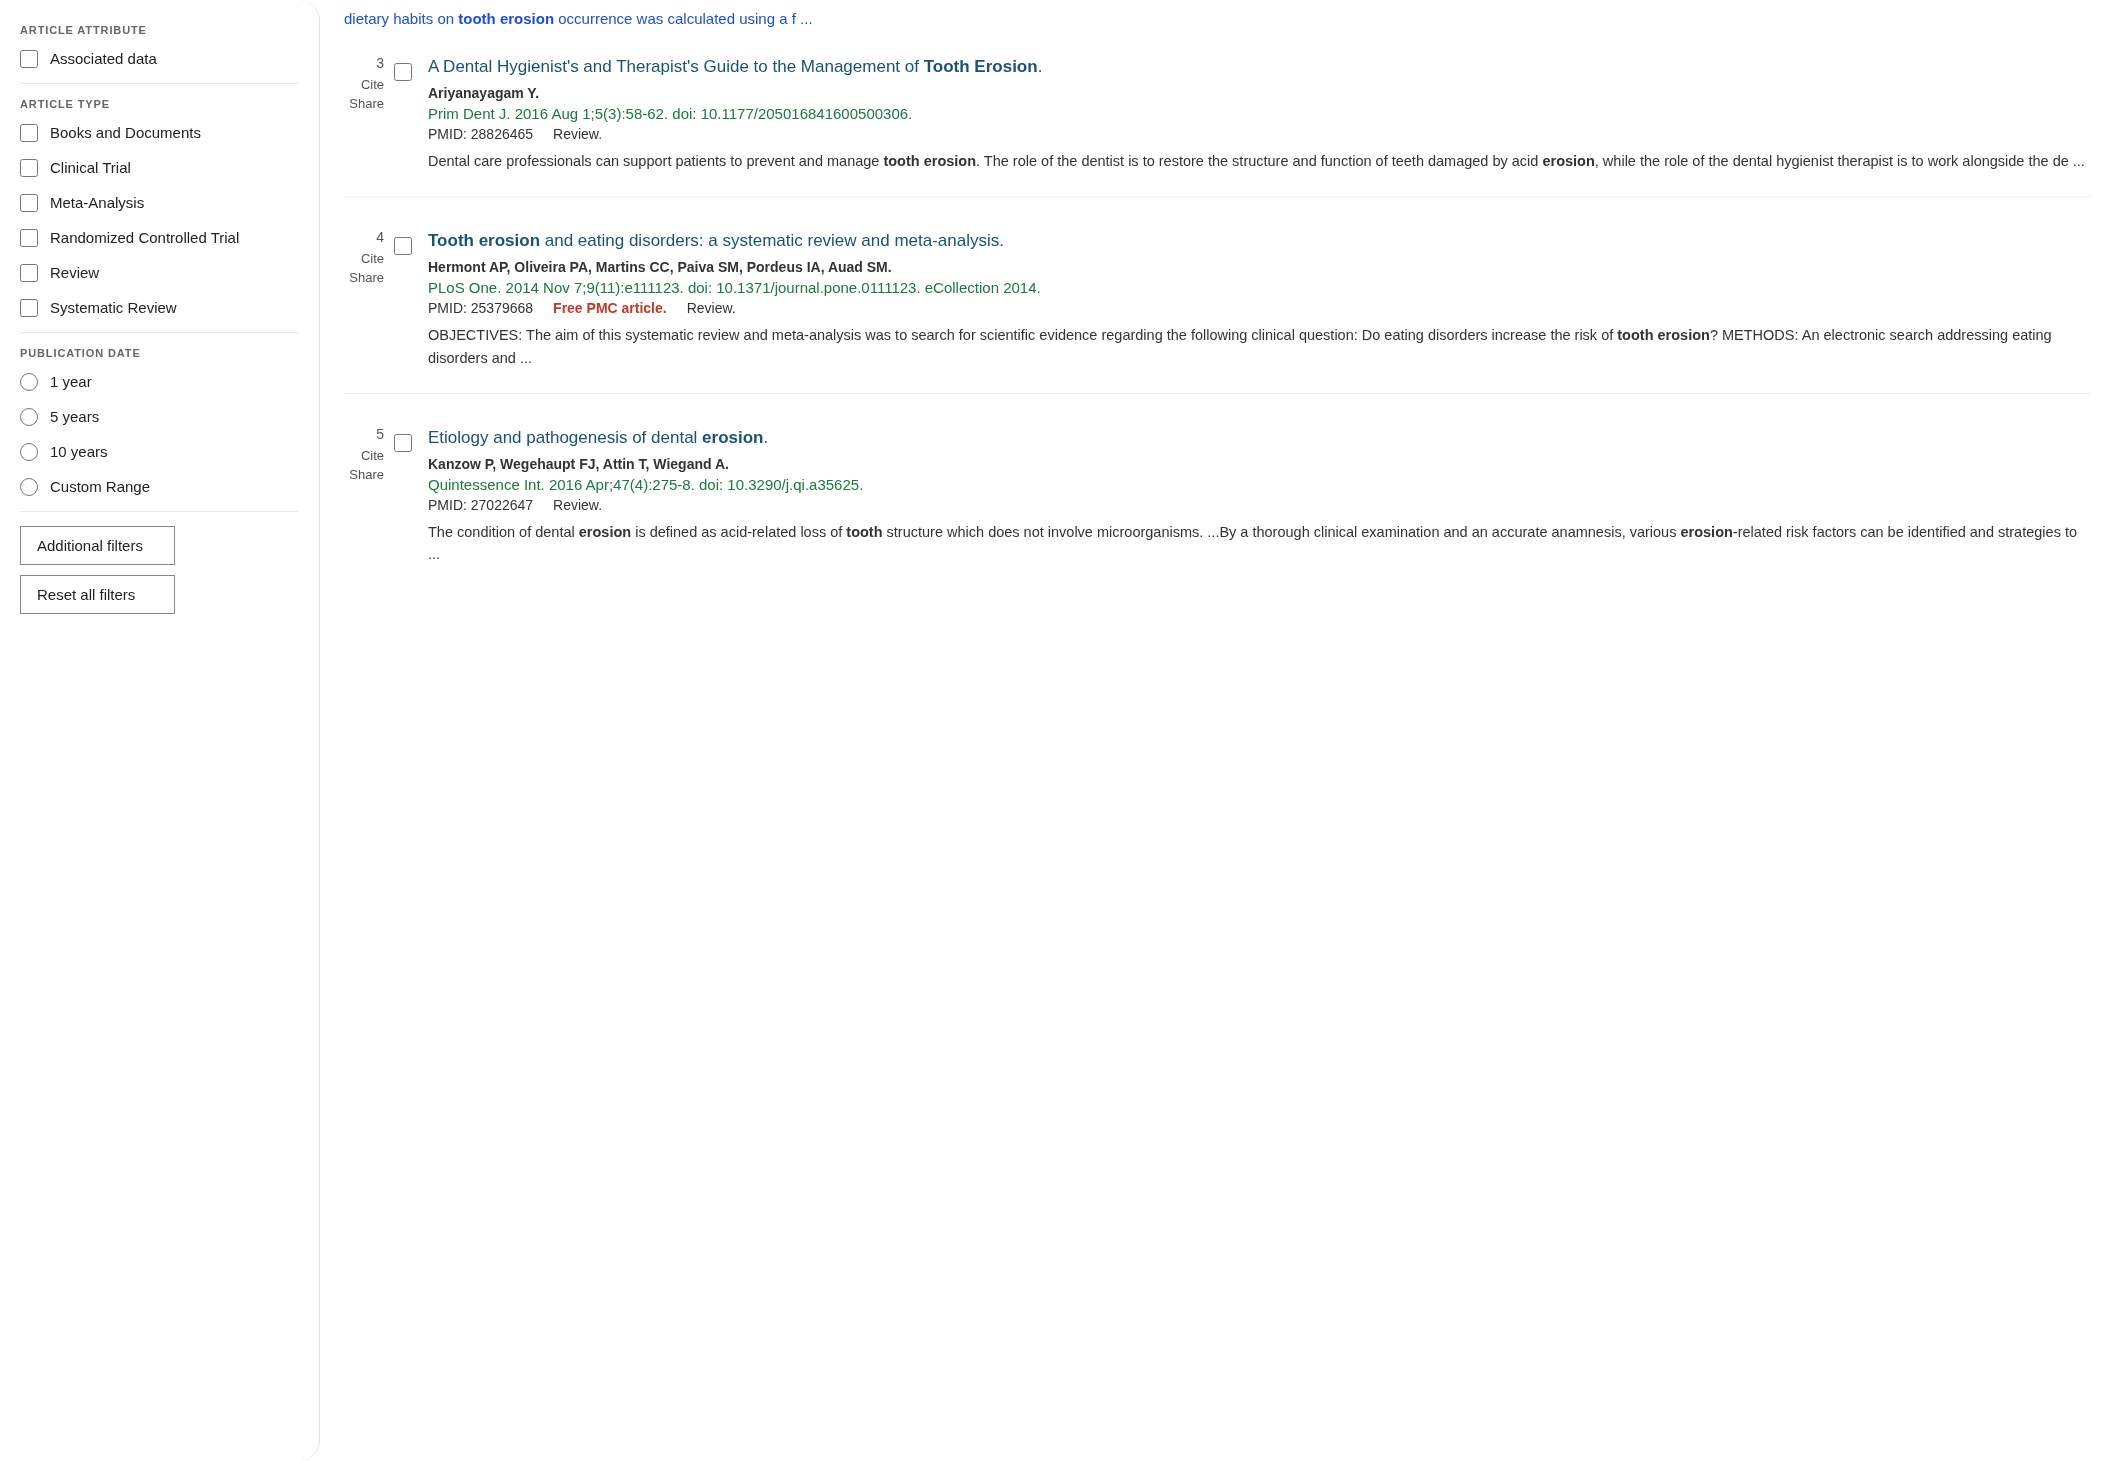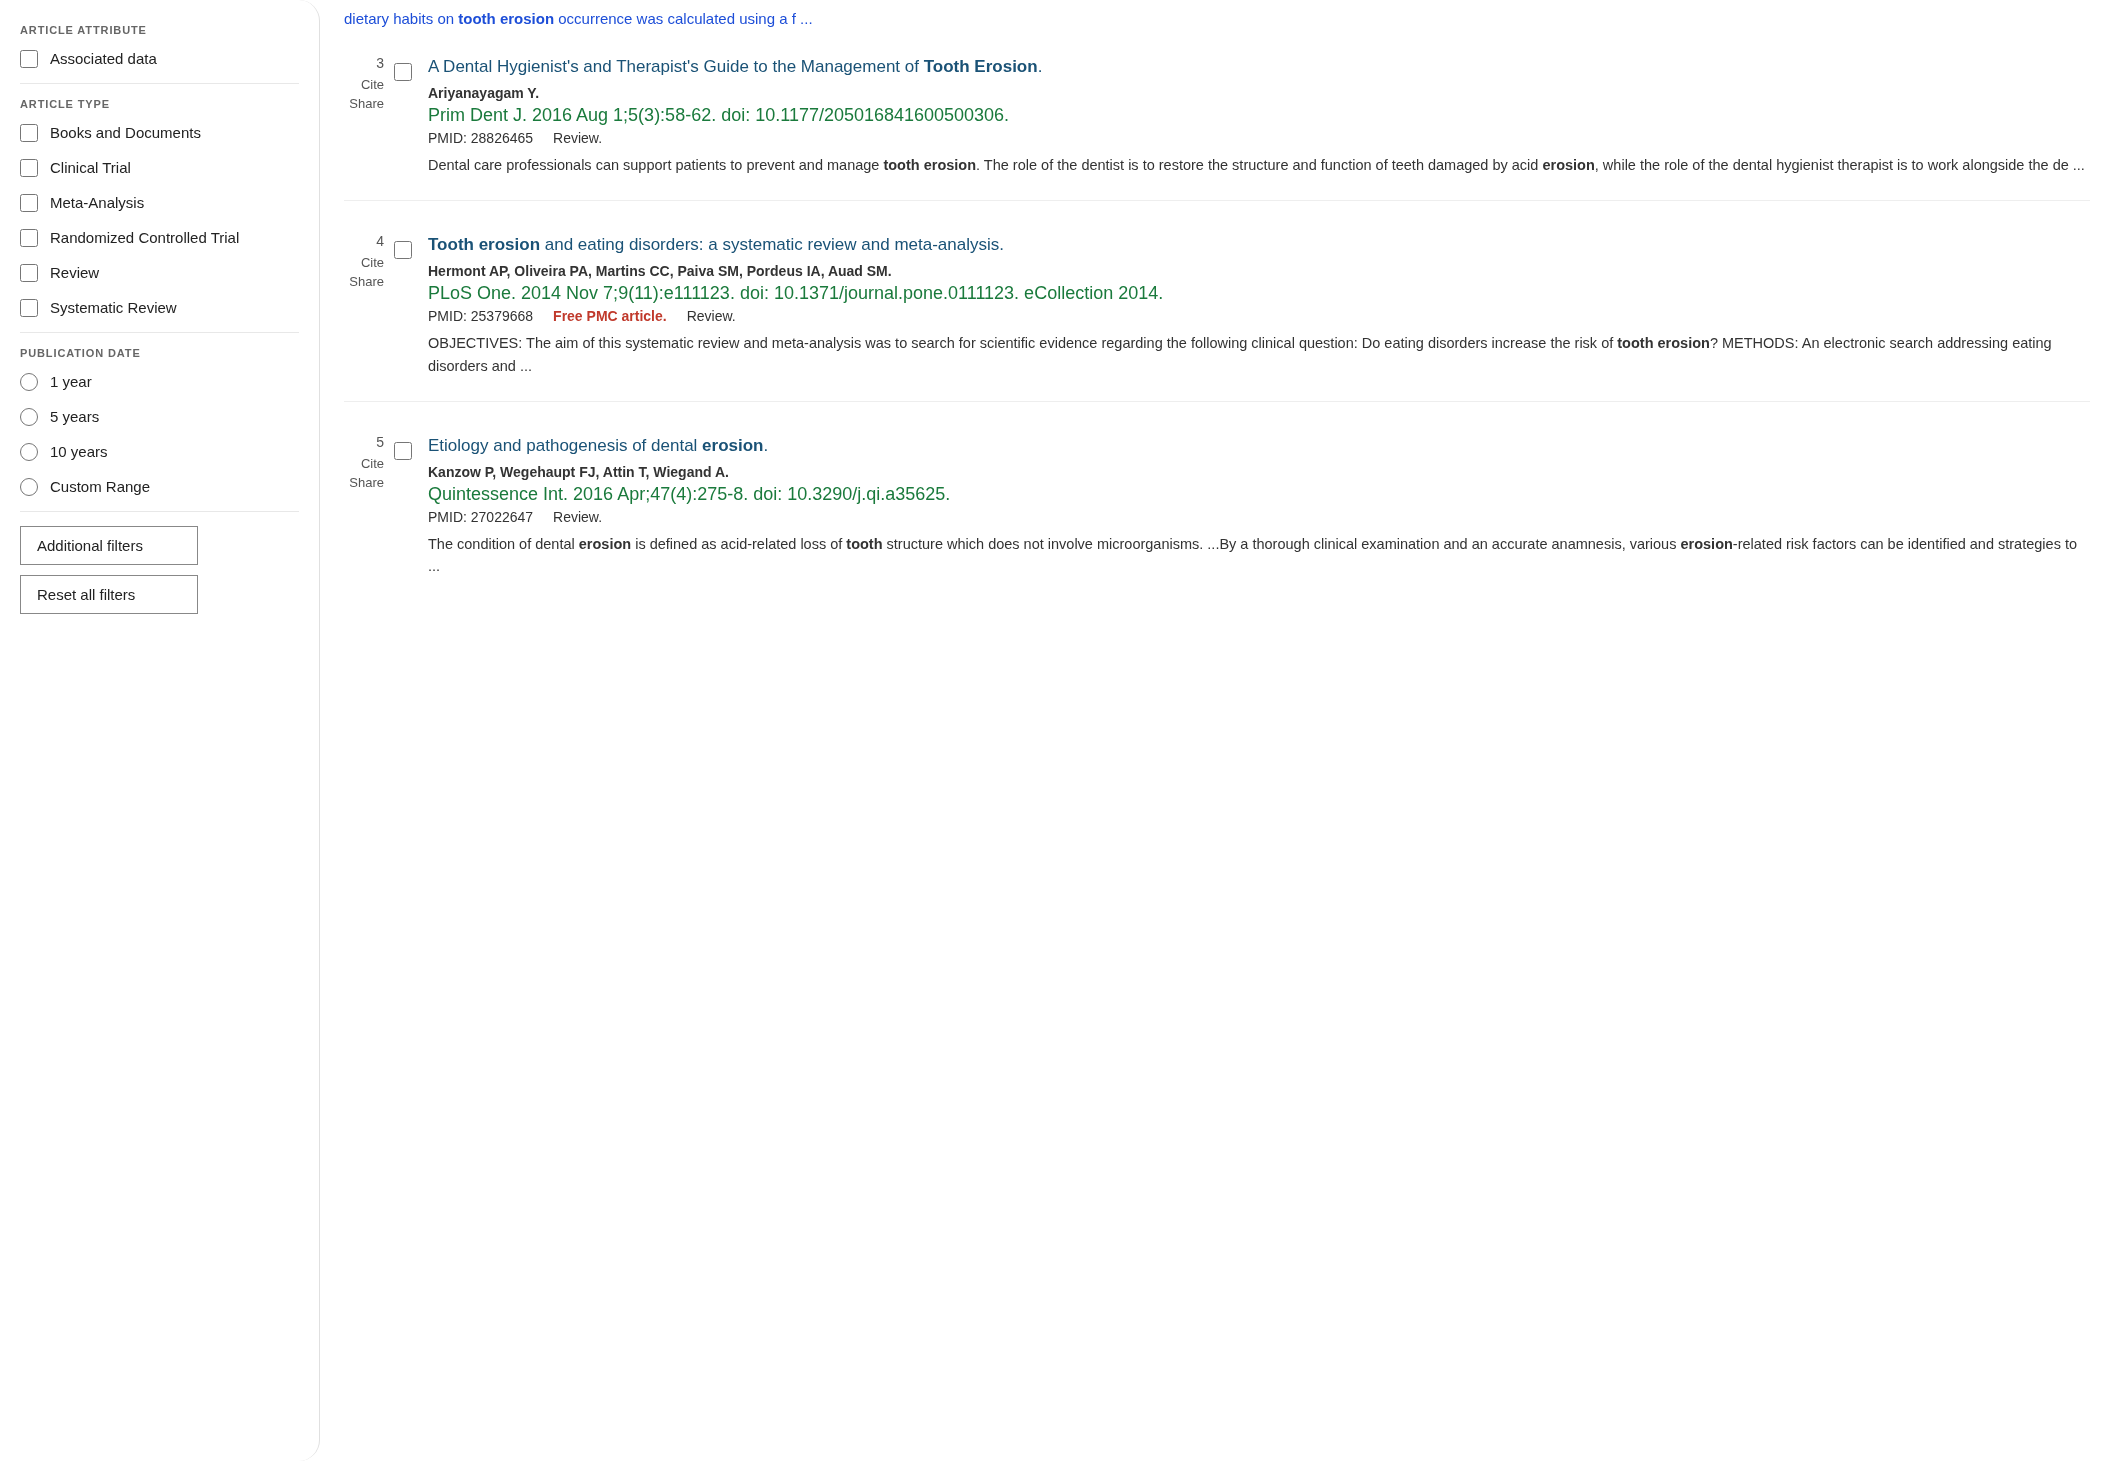--- a/index.html
+++ b/index.html
@@ -56,21 +56,21 @@
       color: #222;
       line-height: 1.4;
     }
     .divider {
       height: 1px;
       background: #e8e8e8;
       margin: 14px 0;
     }
     .btn-filter {
       display: block;
-      width: 178px;
+      width: 155px;
       padding: 10px 16px;
       border: 1.5px solid #888;
       background: #fff;
       font-size: 15px;
       color: #222;
       cursor: pointer;
       text-align: left;
       margin-bottom: 10px;
     }
 
@@ -125,21 +125,21 @@
       font-weight: 700;
       color: #1a5276;
     }
     .result-authors {
       font-size: 14px;
       color: #333;
       margin-bottom: 4px;
       font-weight: bold;
     }
     .result-journal {
-      font-size: 18px;
+      font-size: 15px;
       color: #1a7a3c;
       margin-bottom: 4px;
     }
     .result-pmid-row {
       font-size: 14px;
       color: #333;
       margin-bottom: 8px;
       display: flex;
       align-items: center;
       gap: 20px;

